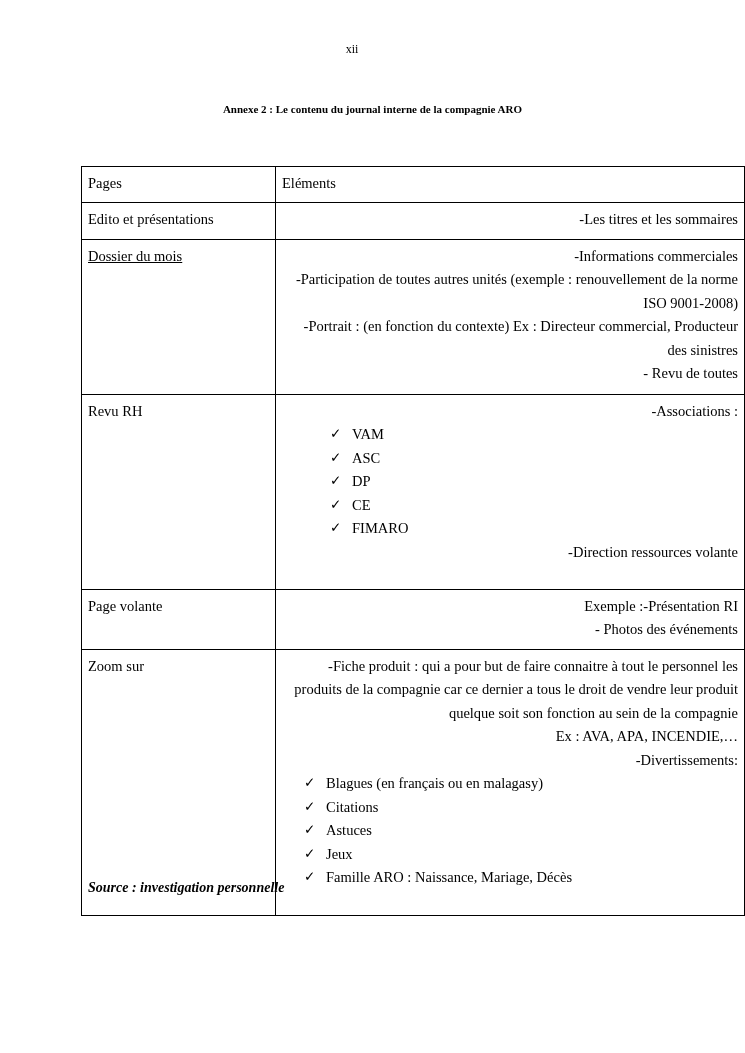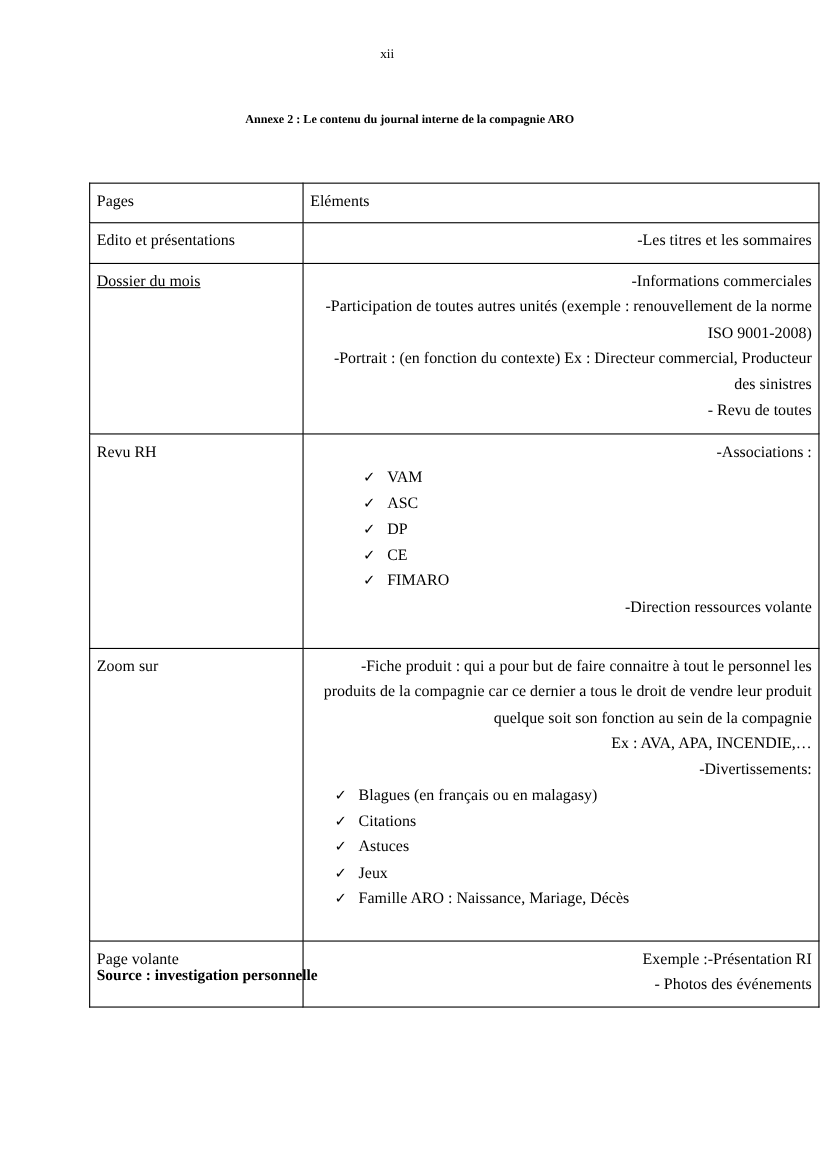--- a/index.html
+++ b/index.html
@@ -93,20 +93,21 @@
   .line {
     display: block;
     text-align: right;
   }
   .source {
     position: absolute;
     top: 880px;
     left: 88px;
     font-size: 14px;
     font-weight: bold;
+    font-style: italic;
     text-align: right;
   }
   .cell-tall-1 { height: 142px; text-decoration: underline; }
   .cell-tall-2 { height: 182px; }
   .cell-tall-3 { height: 253px; }
 </style>
 </head>
 <body>
 
 <div class="page">
@@ -148,40 +149,40 @@
             <li><span class="chk">✓</span><span>ASC</span></li>
             <li><span class="chk">✓</span><span>DP</span></li>
             <li><span class="chk">✓</span><span>CE</span></li>
             <li><span class="chk">✓</span><span>FIMARO</span></li>
           </ul>
           <span class="line">-Direction ressources volante</span>
         </td>
       </tr>
 
       <tr>
+        <td class="col-left">Page volante</td>
+        <td class="col-right">
+          <span class="line">Exemple :-Présentation RI</span>
+          <span class="line">- Photos des événements</span>
+        </td>
+      </tr>
+
+      <tr>
         <td class="col-left cell-tall-3">Zoom sur</td>
         <td class="col-right">
           <span class="line just">-Fiche produit : qui a pour but de faire connaitre à tout le personnel  les produits de la compagnie car ce dernier a tous le droit de vendre leur produit quelque soit son fonction au sein de la compagnie</span>
           <span class="line">Ex : AVA, APA, INCENDIE,…</span>
           <span class="line">-Divertissements:</span>
           <ul class="checks indent-small">
             <li><span class="chk">✓</span><span>Blagues (en français ou en malagasy)</span></li>
             <li><span class="chk">✓</span><span>Citations</span></li>
             <li><span class="chk">✓</span><span>Astuces</span></li>
             <li><span class="chk">✓</span><span>Jeux</span></li>
             <li><span class="chk">✓</span><span>Famille ARO : Naissance, Mariage,  Décès</span></li>
           </ul>
         </td>
       </tr>
-
-      <tr>
-        <td class="col-left">Page volante</td>
-        <td class="col-right">
-          <span class="line">Exemple :-Présentation RI</span>
-          <span class="line">- Photos des événements</span>
-        </td>
-      </tr>
     </tbody>
   </table>
 
   <div class="source">Source : investigation personnelle</div>
 
 </div>
 
 </body></html>

